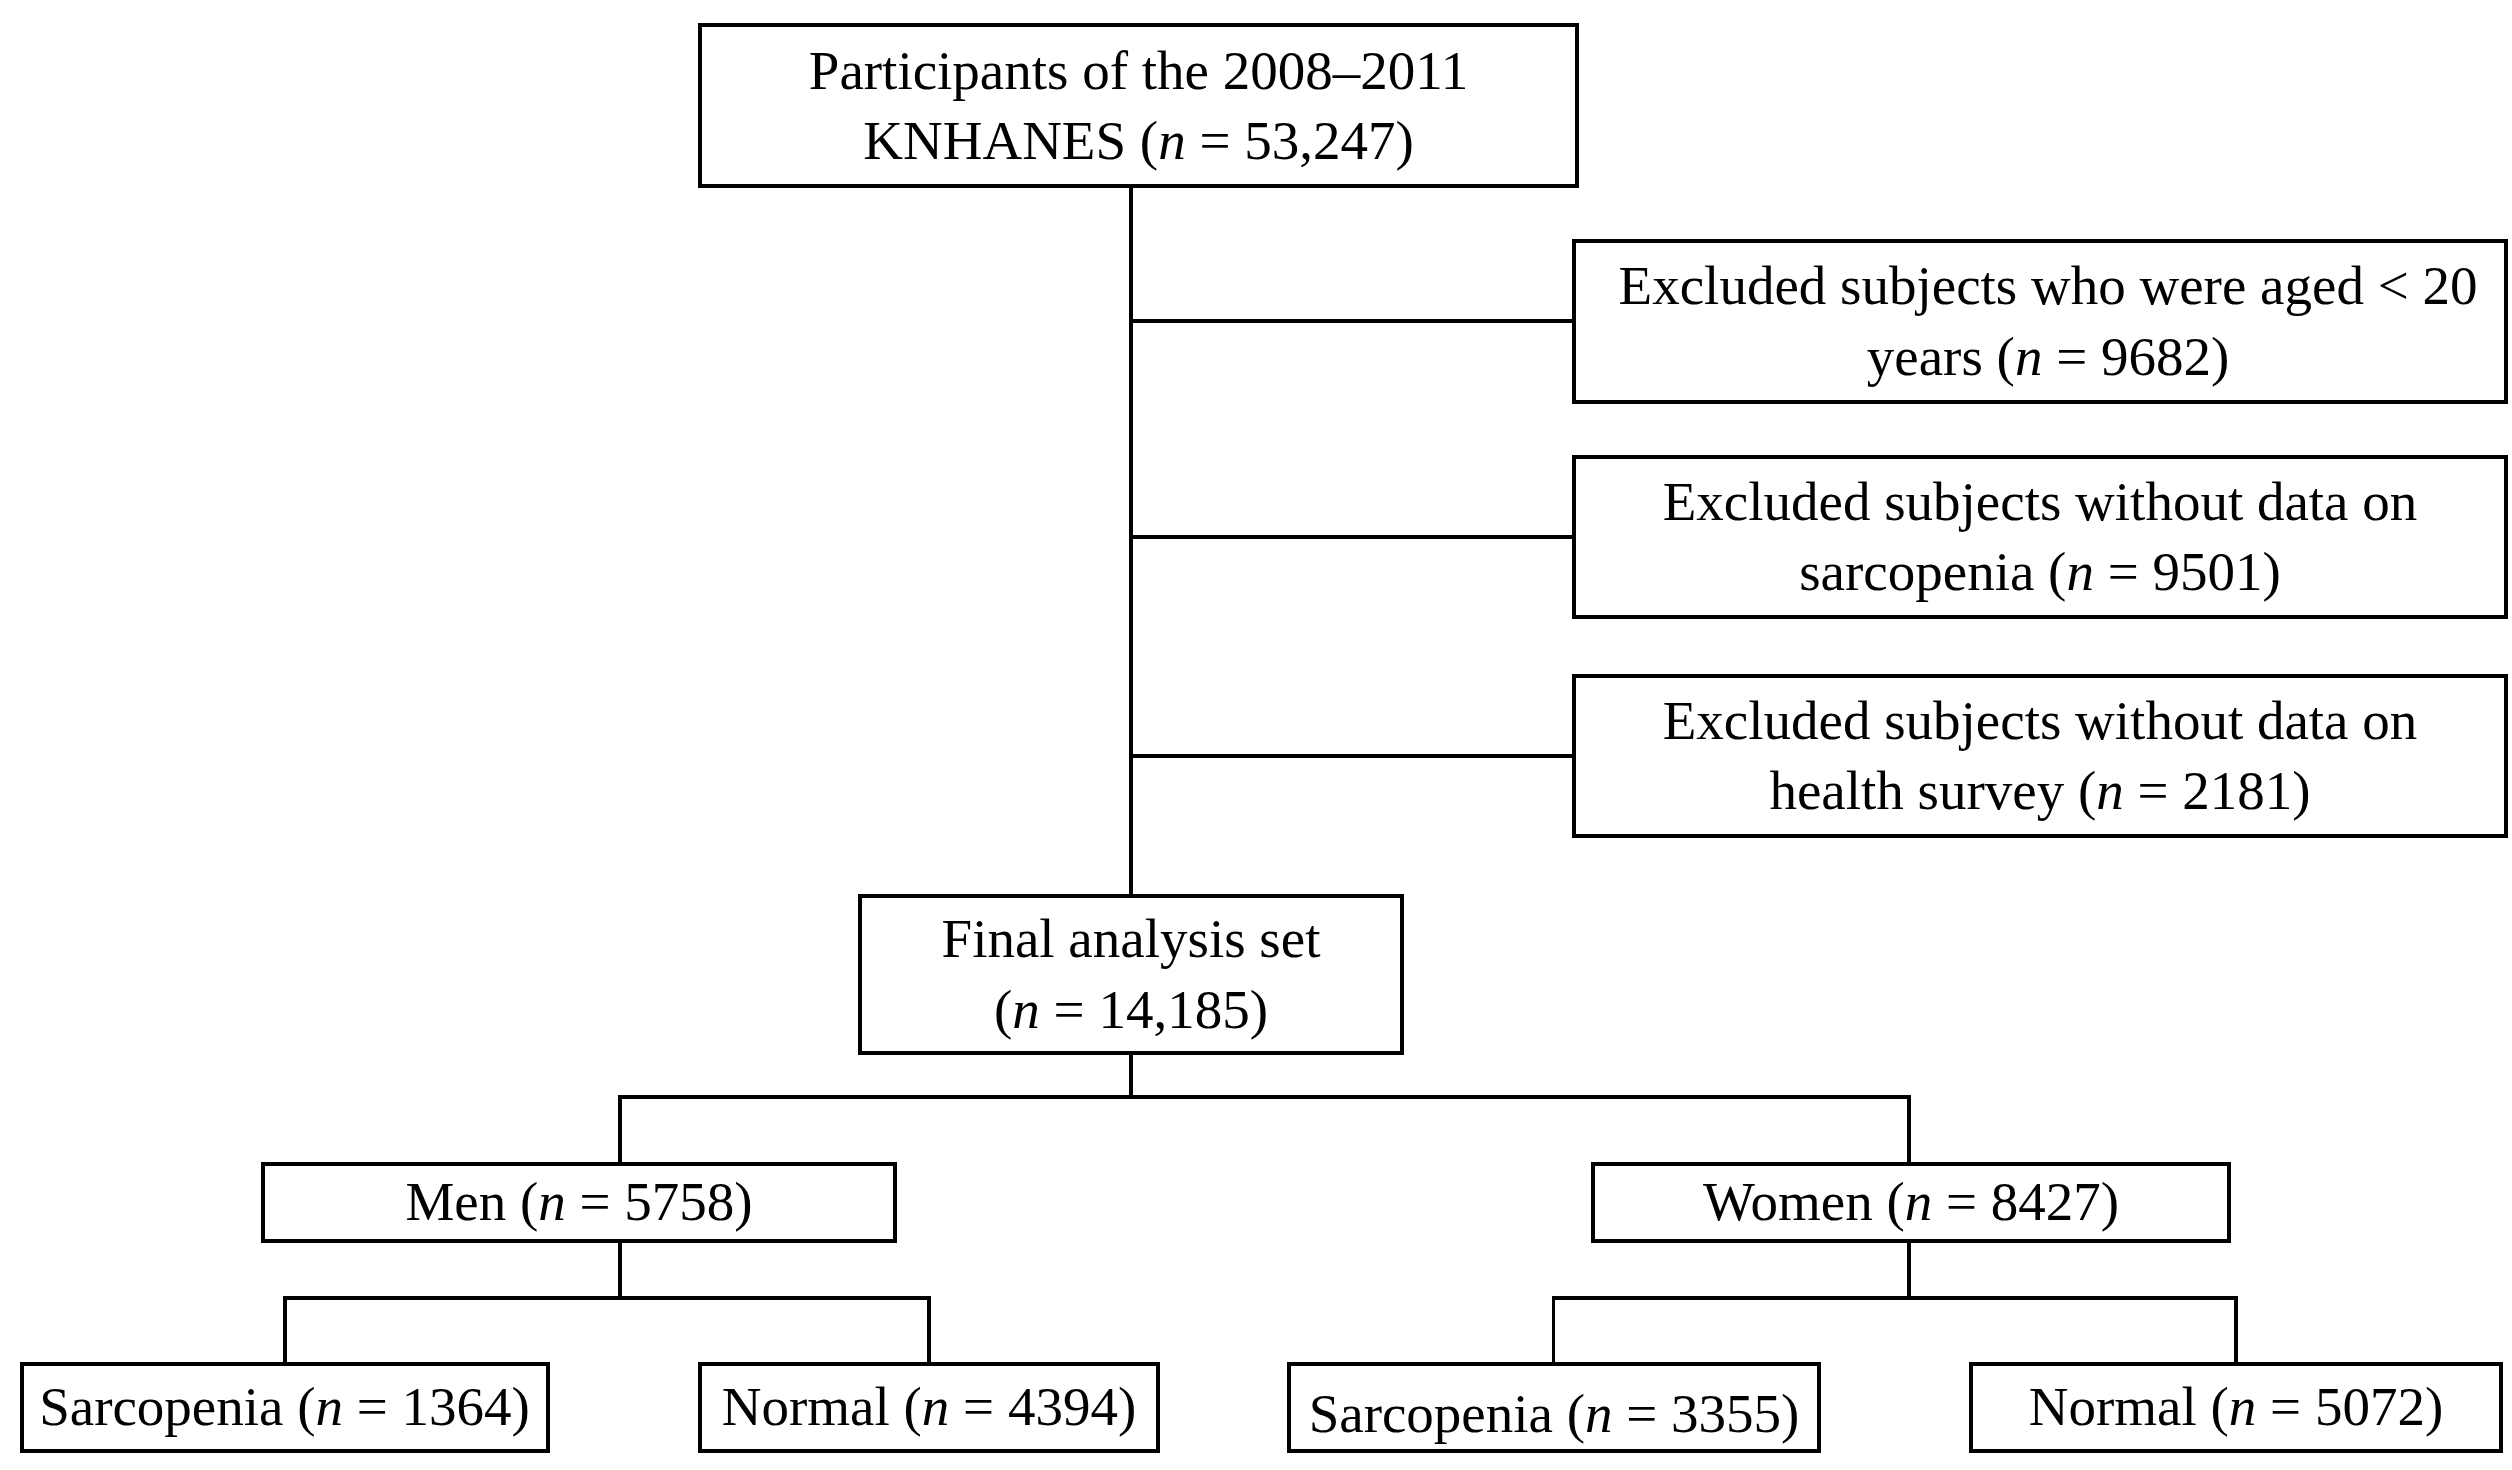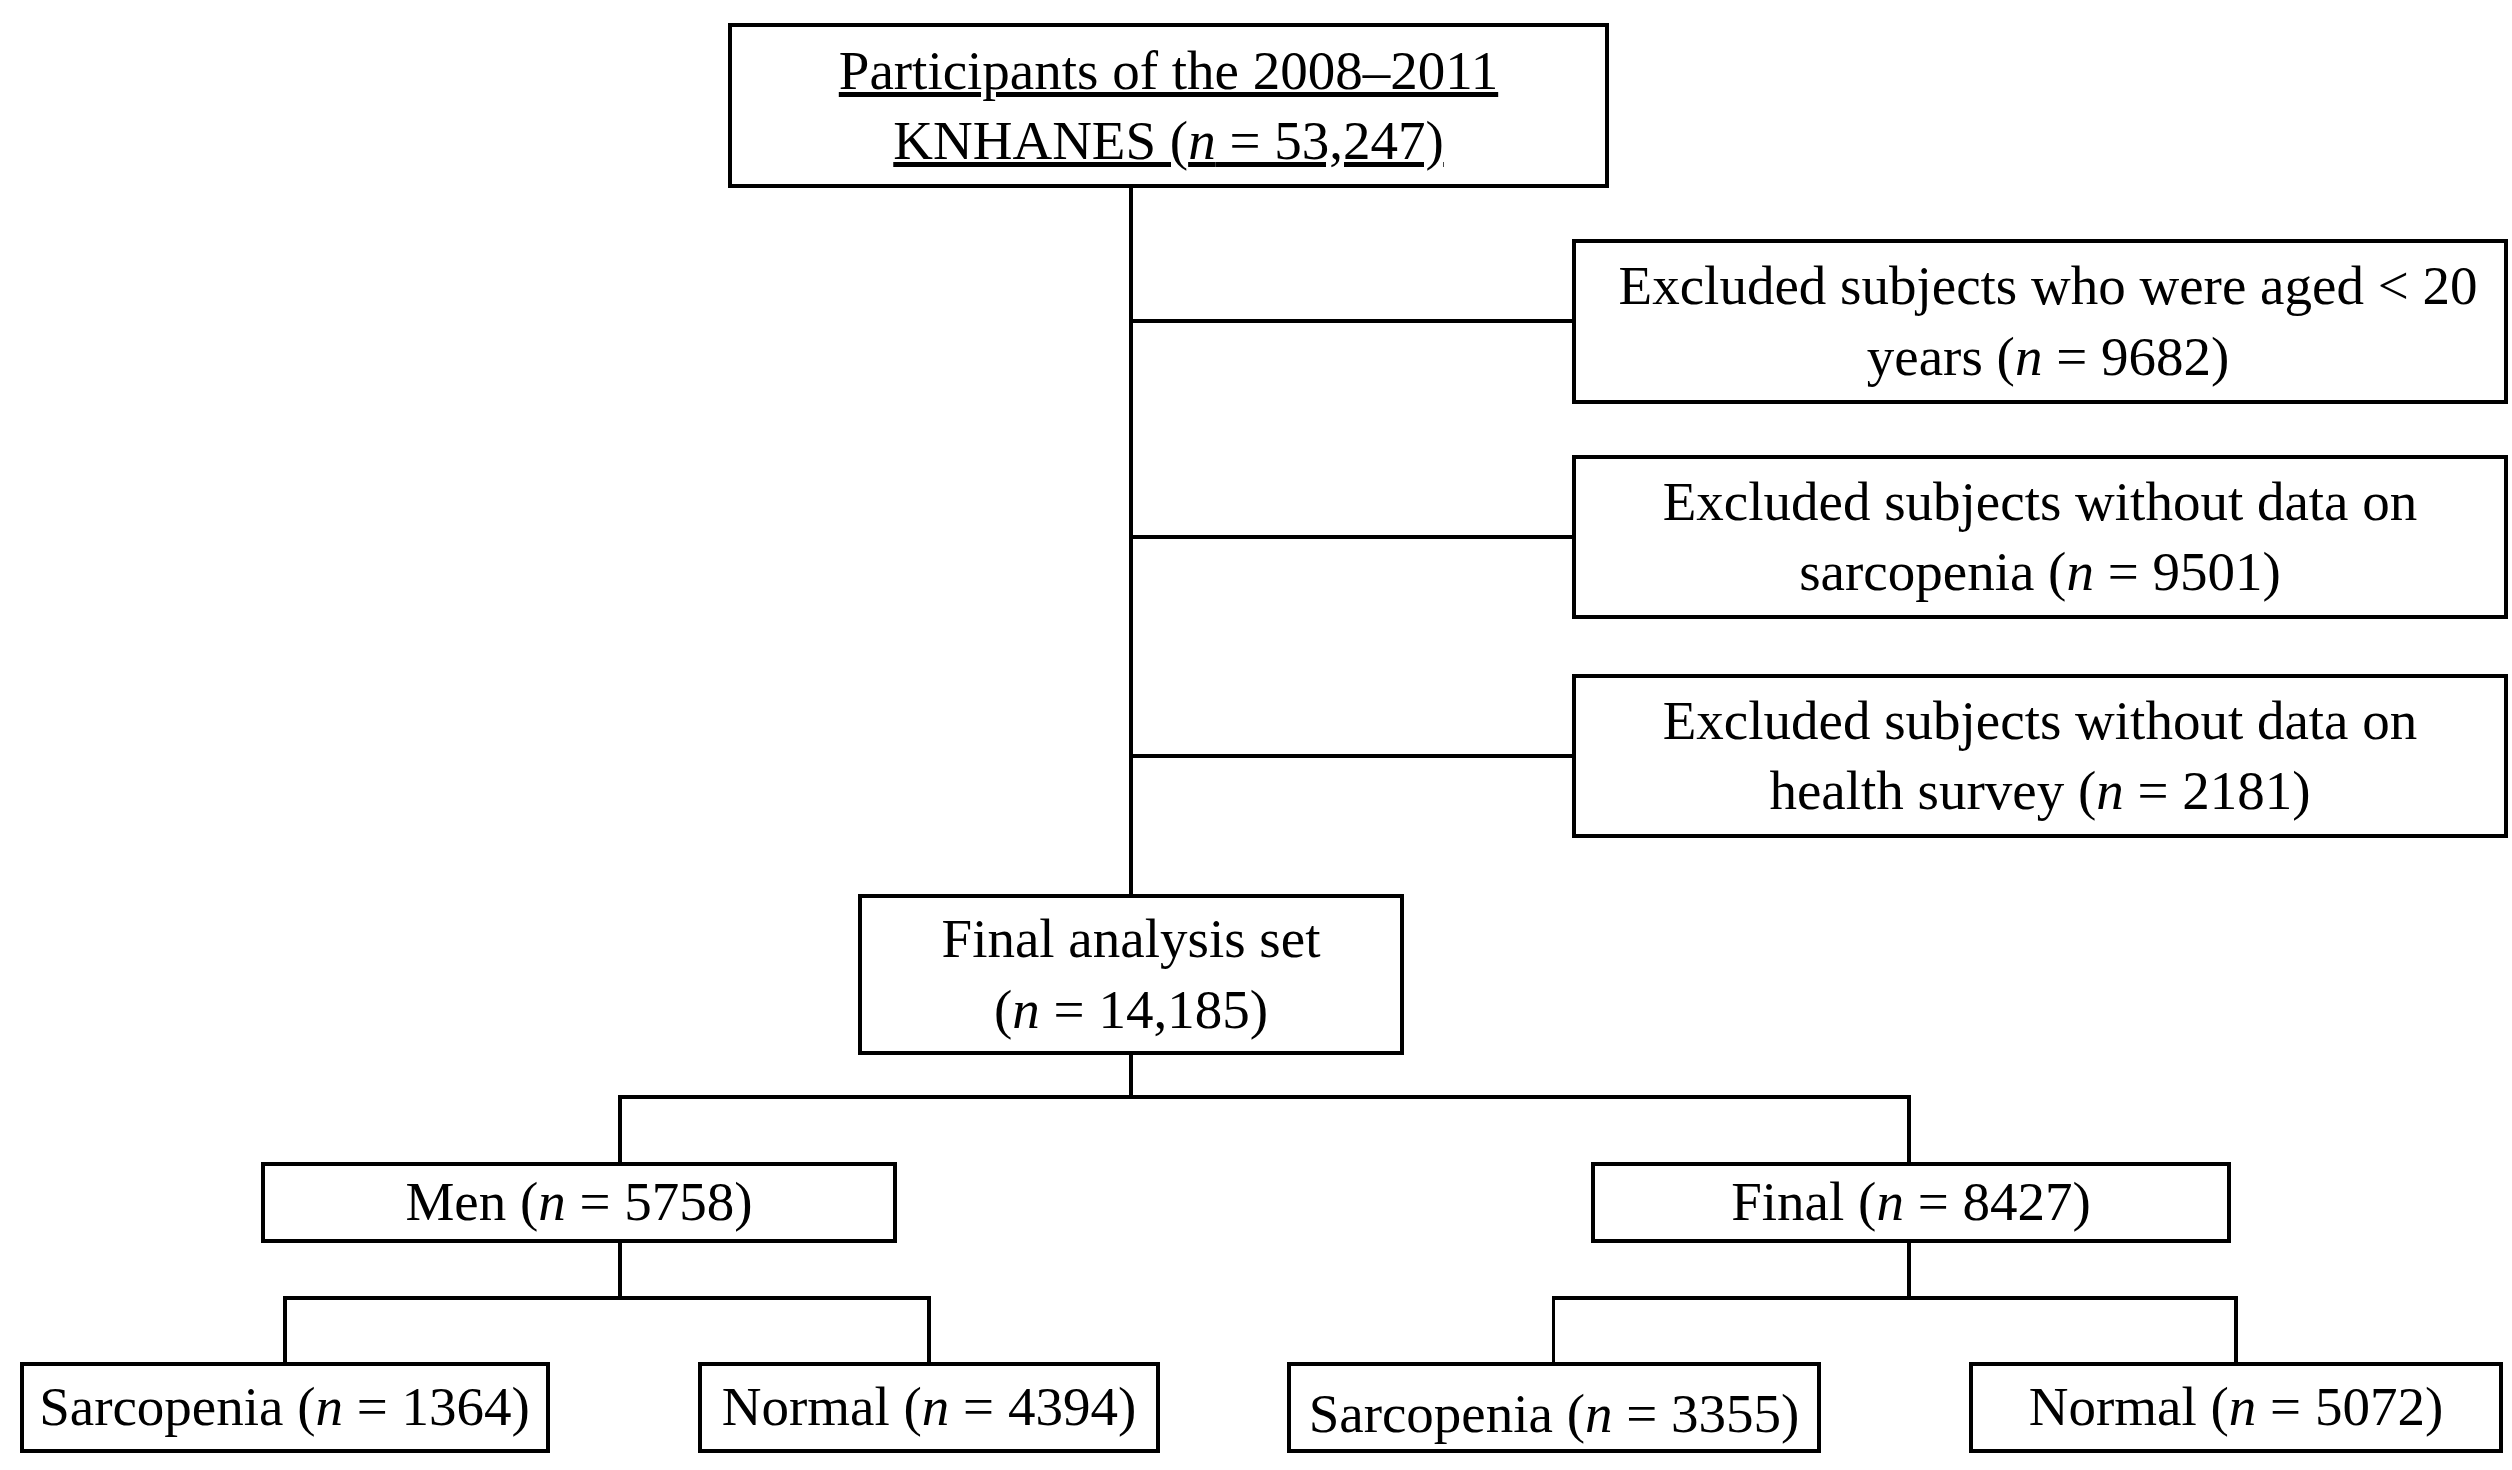--- a/index.html
+++ b/index.html
@@ -63,21 +63,21 @@
     <line x1="795" y1="1594" x2="795" y2="1664"></line>
     <line x1="2448" y1="1594" x2="2448" y2="1664"></line>
     <line x1="365" y1="1664" x2="1191" y2="1664"></line>
     <line x1="1992" y1="1664" x2="2867" y2="1664"></line>
     <line x1="365" y1="1664" x2="365" y2="1746"></line>
     <line x1="1191" y1="1664" x2="1191" y2="1746"></line>
     <line x1="1992" y1="1664" x2="1992" y2="1746"></line>
     <line x1="2867" y1="1664" x2="2867" y2="1746"></line>
   </svg>
 
-  <div class="box" style="left:728px; top:23.4px; width:881px; height:165px;text-decoration:underline;">
+  <div class="box" style="left:698px; top:23.4px; width:881px; height:165px;">
     <div class="bline">Participants of the 2008–2011</div>
     <div class="bline"><span>KNHANES (</span><span class="nvar">n</span><span> = 53,247)</span></div>
   </div>
 
   <div class="box" style="left:1572px; top:239px; width:936px; height:165px;padding-left:16px;">
     <div class="bline">Excluded subjects who were aged &lt; 20</div>
     <div class="bline"><span>years (</span><span class="nvar">n</span><span> = 9682)</span></div>
   </div>
 
   <div class="box" style="left:1572px; top:455px; width:936px; height:164px;">
@@ -93,21 +93,21 @@
   <div class="box" style="left:858px; top:894px; width:546px; height:161px;">
     <div class="bline">Final analysis set</div>
     <div class="bline"><span>(</span><span class="nvar">n</span><span> = 14,185)</span></div>
   </div>
 
   <div class="box" style="left:261px; top:1162px; width:636px; height:81px;">
     <div class="bline"><span>Men (</span><span class="nvar">n</span><span> = 5758)</span></div>
   </div>
 
   <div class="box" style="left:1591px; top:1162px; width:640px; height:81px;">
-    <div class="bline"><span>Final (</span><span class="nvar">n</span><span> = 8427)</span></div>
+    <div class="bline"><span>Women (</span><span class="nvar">n</span><span> = 8427)</span></div>
   </div>
 
   <div class="box" style="left:19.5px; top:1362px; width:530px; height:91px;">
     <div class="bline"><span>Sarcopenia (</span><span class="nvar">n</span><span> = 1364)</span></div>
   </div>
 
   <div class="box" style="left:698px; top:1362px; width:462px; height:91px;">
     <div class="bline"><span>Normal (</span><span class="nvar">n</span><span> = 4394)</span></div>
   </div>
 

